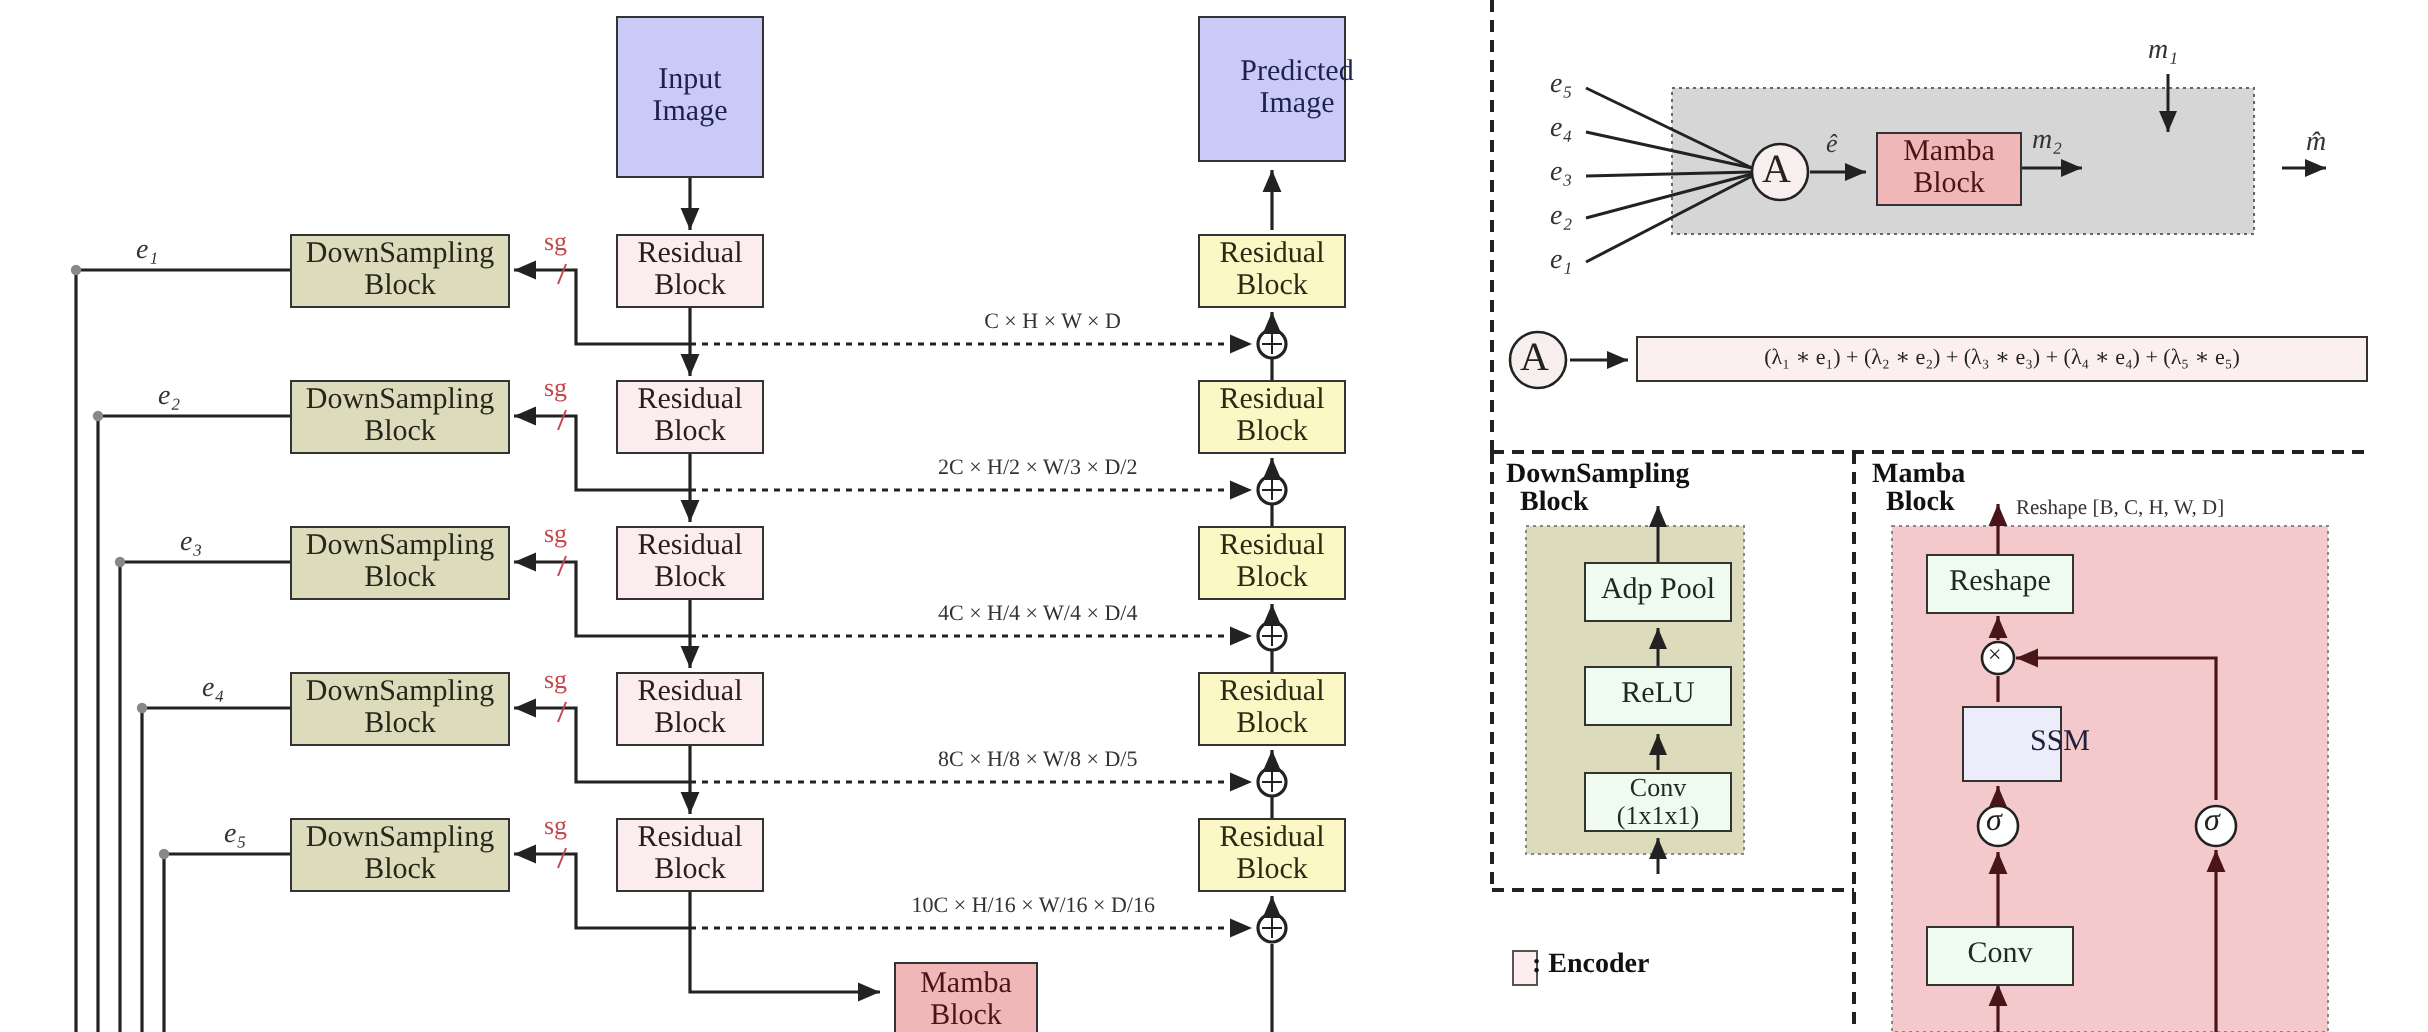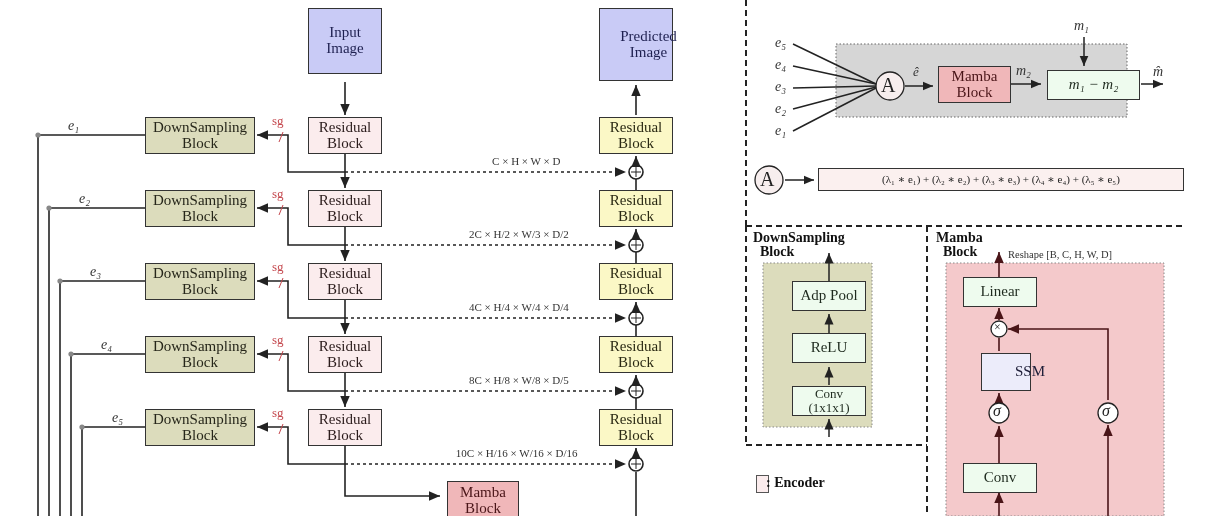--- a/index.html
+++ b/index.html
@@ -153,21 +153,21 @@
     </g>
     <g stroke="#222" stroke-width="1.3" fill="#fff">
       <circle cx="999" cy="329" r="8"></circle>
       <circle cx="999" cy="413" r="10"></circle>
       <circle cx="1108" cy="413" r="10"></circle>
       <circle cx="890" cy="86" r="14" fill="#f7eeee"></circle>
       <circle cx="769" cy="180" r="14" fill="#f7eeee"></circle>
     </g>
   </svg>
 
-  <div class="box blue" style="left:308px;top:8px;width:74px;height:66px;">
+  <div class="box blue" style="left:308px;top:8px;width:74px;height:81px;">
       <span>Input
 Image</span>
     </div>
   <div class="box blue" style="left:599px;top:8px;width:74px;height:73px;padding-left:25px;">
       <span>Predicted
 Image</span>
     </div>
 
   <div class="box mamba" style="left:447px;top:481px;width:72px;height:40px;">
       <span>Mamba
@@ -258,23 +258,20 @@
   <div class="lbl elbl" style="left:775px;top:101px;">e₂</div>
   <div class="lbl elbl" style="left:775px;top:123px;">e₁</div>
   <div class="lbl" style="left:881px;top:74px;font-size:20px;">A</div>
   <div class="lbl elbl" style="left:913px;top:64px;font-size:13px;">ê</div>
   <div class="box mamba" style="left:938px;top:66px;width:73px;height:37px;">
       <span>Mamba
 Block</span>
     </div>
   <div class="lbl elbl" style="left:1016px;top:63px;">m₂</div>
   <div class="lbl elbl" style="left:1074px;top:18px;">m₁</div>
-  <div class="box green" style="left:1047px;top:70px;width:93px;height:30px;font-style:italic;">
-      <span>m₁ − m₂</span>
-    </div>
   <div class="lbl elbl" style="left:1153px;top:64px;">m̂</div>
   <div class="lbl" style="left:760px;top:168px;font-size:20px;">A</div>
   <div class="box formula" style="left:818px;top:168px;width:366px;height:23px;">
       <span>(λ₁ ∗ e₁) + (λ₂ ∗ e₂) + (λ₃ ∗ e₃) + (λ₄ ∗ e₄) + (λ₅ ∗ e₅)</span>
     </div>
 
   <div class="lbl hdr" style="left:753px;top:231px;white-space:pre;">DownSampling
   Block</div>
   <div class="box green" style="left:792px;top:281px;width:74px;height:30px;">
       <span>Adp Pool</span>
@@ -284,21 +281,21 @@
     </div>
   <div class="box green" style="left:792px;top:386px;width:74px;height:30px;font-size:13px;">
       <span>Conv
 (1x1x1)</span>
     </div>
 
   <div class="lbl hdr" style="left:936px;top:231px;white-space:pre;">Mamba
   Block</div>
   <div class="lbl small" style="left:1008px;top:249px;">Reshape [B, C, H, W, D]</div>
   <div class="box green" style="left:963px;top:277px;width:74px;height:30px;">
-      <span>Linear</span>
+      <span>Reshape</span>
     </div>
   <div class="lbl" style="left:994px;top:320px;font-size:12px;">×</div>
   <div class="box ssm" style="left:981px;top:353px;width:28px;height:38px;padding-left:48px;">
       <span>SSM</span>
     </div>
   <div class="lbl" style="left:993px;top:402px;font-size:16px;font-style:italic;">σ</div>
   <div class="lbl" style="left:1102px;top:402px;font-size:16px;font-style:italic;">σ</div>
   <div class="box green" style="left:963px;top:463px;width:74px;height:30px;">
       <span>Conv</span>
     </div>

